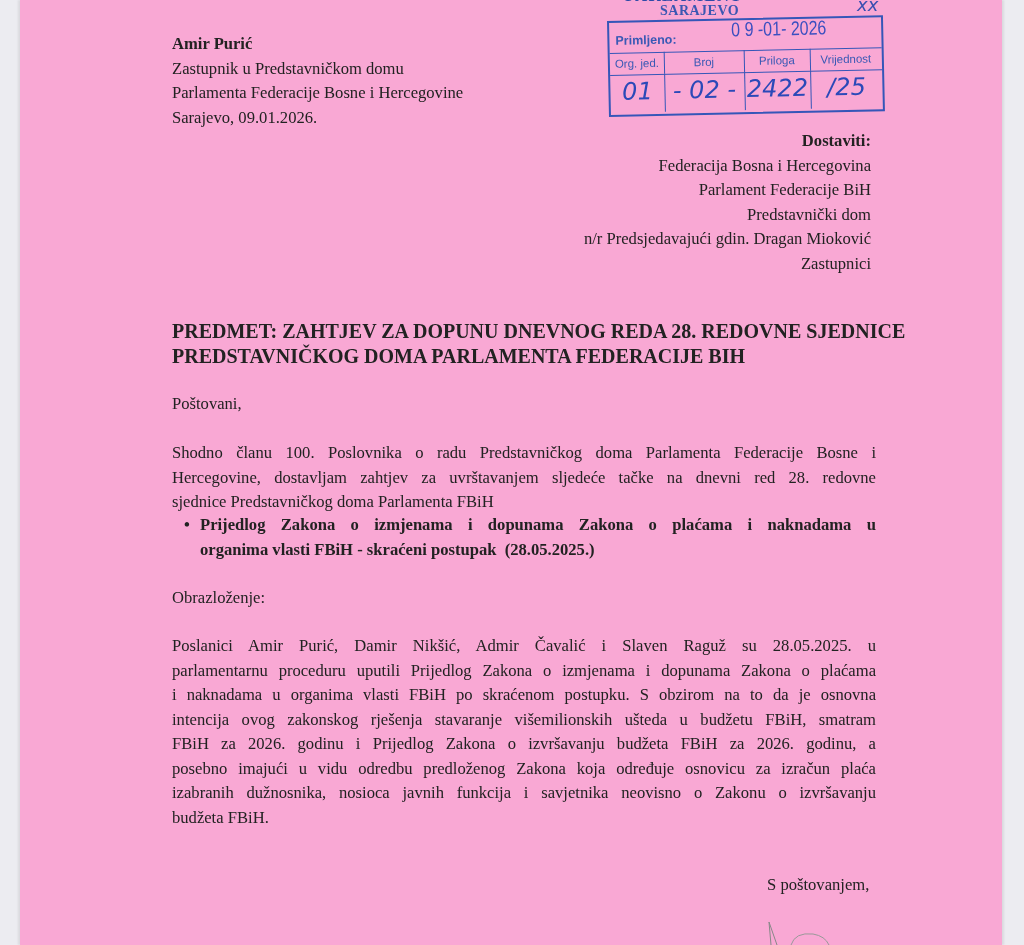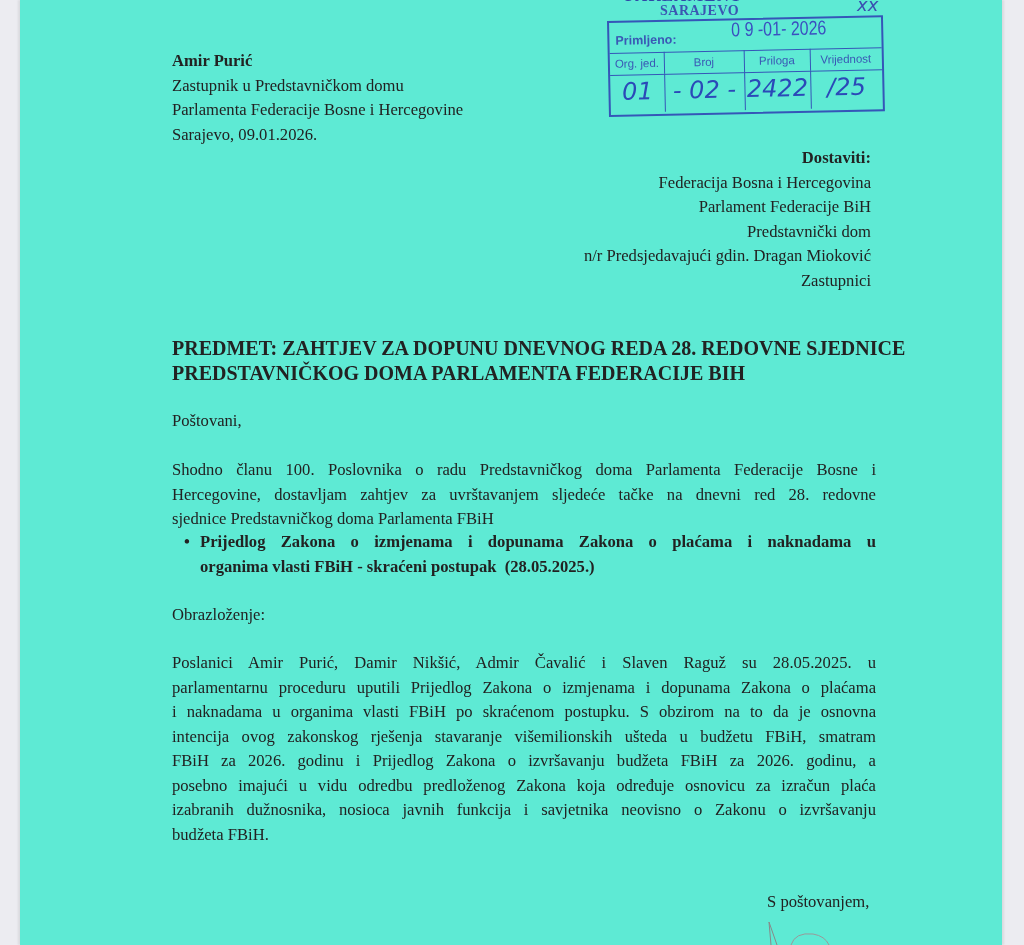--- a/index.html
+++ b/index.html
@@ -5,24 +5,24 @@
   html, body { margin: 0; padding: 0; }
   body {
     width: 1024px; height: 945px; overflow: hidden;
     background: #ececf1;
     position: relative;
     font-family: "Liberation Serif", "DejaVu Serif", serif;
     color: #222;
   }
   .page {
     position: absolute; left: 20px; top: 0; width: 982px; height: 945px;
-    background: #5eead4;
+    background: #f9a8d4;
     box-shadow: -2px 0 2px rgba(0,0,0,0.08), 2px 0 2px rgba(0,0,0,0.08);
   }
-  .abs { position: absolute; white-space: nowrap; margin-top: 17px; }
+  .abs { position: absolute; white-space: nowrap; }
   .txt { font-size: 16.6px; line-height: 24.5px; }
   .bold { font-weight: bold; }
 
   
   .sender { left: 152px; top: 32px; }
 
   
   .stamp { position: absolute; left: 565px; top: 0; width: 300px; height: 120px; color: #2b4fb0; font-family: "Liberation Sans", sans-serif; }
   .stamp-top { position: absolute; left: 40px; top: -14px; font-family: "Liberation Serif", serif; font-size: 17px; font-weight: bold; letter-spacing: 1px; color: #2f4aa8; }
   .stamp-city { position: absolute; left: 75px; top: 3px; font-family: "Liberation Serif", serif; font-size: 14px; font-weight: bold; letter-spacing: 0.5px; color: #3b57b2; }

